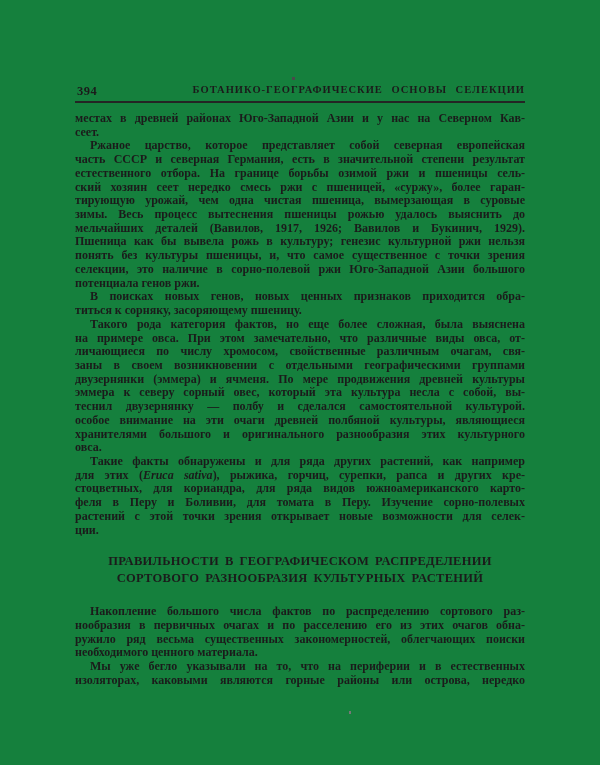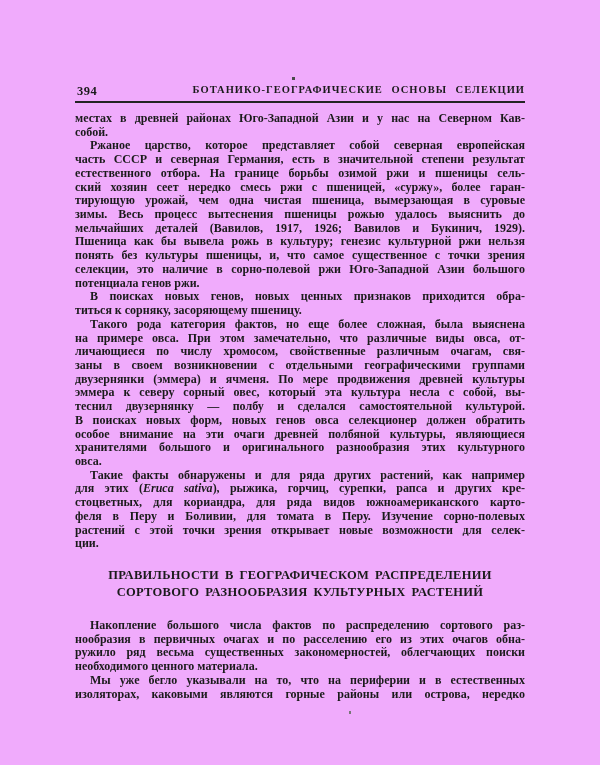--- a/index.html
+++ b/index.html
@@ -1,20 +1,20 @@
 <!DOCTYPE html>
 <html><head>
 <meta charset="utf-8">
 <style>
   html, body { margin: 0; padding: 0; background: #ffffff; }
   .page {
     position: relative;
     width: 600px;
     height: 765px;
-    background: #f0abfc;
+    background: #15803d;
     font-family: "Liberation Serif", "DejaVu Serif", serif;
     color: #1b1b1b;
     overflow: hidden;
     -webkit-font-smoothing: antialiased;
   }
   .running-head {
     position: absolute;
     top: 84px; left: 75px; width: 450px; height: 15px;
   }
   .pagenum {
@@ -65,21 +65,21 @@
     <span class="pagenum">394</span>
     <span class="running-title">БОТАНИКО-ГЕОГРАФИЧЕСКИЕ ОСНОВЫ СЕЛЕКЦИИ</span>
   </header>
 
   <div class="rule"></div>
 
   <main class="bodytext">
 
     <div class="para">
       <div class="line">местах в древней районах Юго-Западной Азии и у нас на Северном Кав-</div>
-      <div class="line endp">собой.</div>
+      <div class="line endp">сеет.</div>
     </div>
 
     <div class="para">
       <div class="line first">Ржаное царство, которое представляет собой северная европейская</div>
       <div class="line">часть СССР и северная Германия, есть в значительной степени результат</div>
       <div class="line">естественного отбора. На границе борьбы озимой ржи и пшеницы сель-</div>
       <div class="line">ский хозяин сеет нередко смесь ржи с пшеницей, «суржу», более гаран-</div>
       <div class="line">тирующую урожай, чем одна чистая пшеница, вымерзающая в суровые</div>
       <div class="line">зимы. Весь процесс вытеснения пшеницы рожью удалось выяснить до</div>
       <div class="line">мельчайших деталей (Вавилов, 1917, 1926; Вавилов и Букинич, 1929).</div>
@@ -95,21 +95,20 @@
     </div>
 
     <div class="para">
       <div class="line first">Такого рода категория фактов, но еще более сложная, была выяснена</div>
       <div class="line">на примере овса. При этом замечательно, что различные виды овса, от-</div>
       <div class="line">личающиеся по числу хромосом, свойственные различным очагам, свя-</div>
       <div class="line">заны в своем возникновении с отдельными географическими группами</div>
       <div class="line">двузернянки (эммера) и ячменя. По мере продвижения древней культуры</div>
       <div class="line">эммера к северу сорный овес, который эта культура несла с собой, вы-</div>
       <div class="line">теснил двузернянку — полбу и сделался самостоятельной культурой.</div>
-      <div class="line">В поисках новых форм, новых генов овса селекционер должен обратить</div>
       <div class="line">особое внимание на эти очаги древней полбяной культуры, являющиеся</div>
       <div class="line">хранителями большого и оригинального разнообразия этих культурного</div>
       <div class="line endp">овса.</div>
     </div>
 
     <div class="para">
       <div class="line first">Такие факты обнаружены и для ряда других растений, как например</div>
       <div class="line"><span>для этих (</span><span class="lat">Eruca sativa</span><span>), рыжика, горчиц, сурепки, рапса и других кре-</span></div>
       <div class="line">стоцветных, для кориандра, для ряда видов южноамериканского карто-</div>
       <div class="line">феля в Перу и Боливии, для томата в Перу. Изучение сорно-полевых</div>

